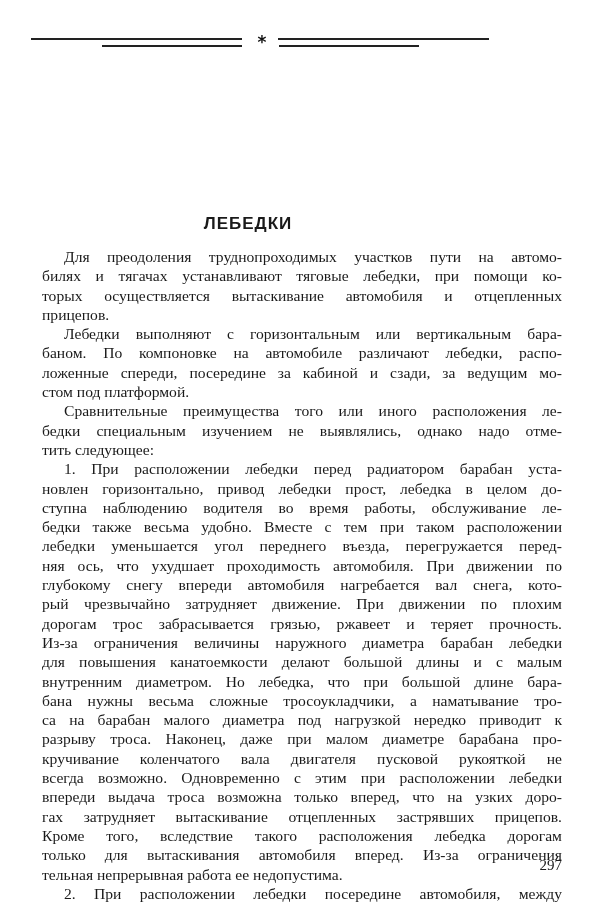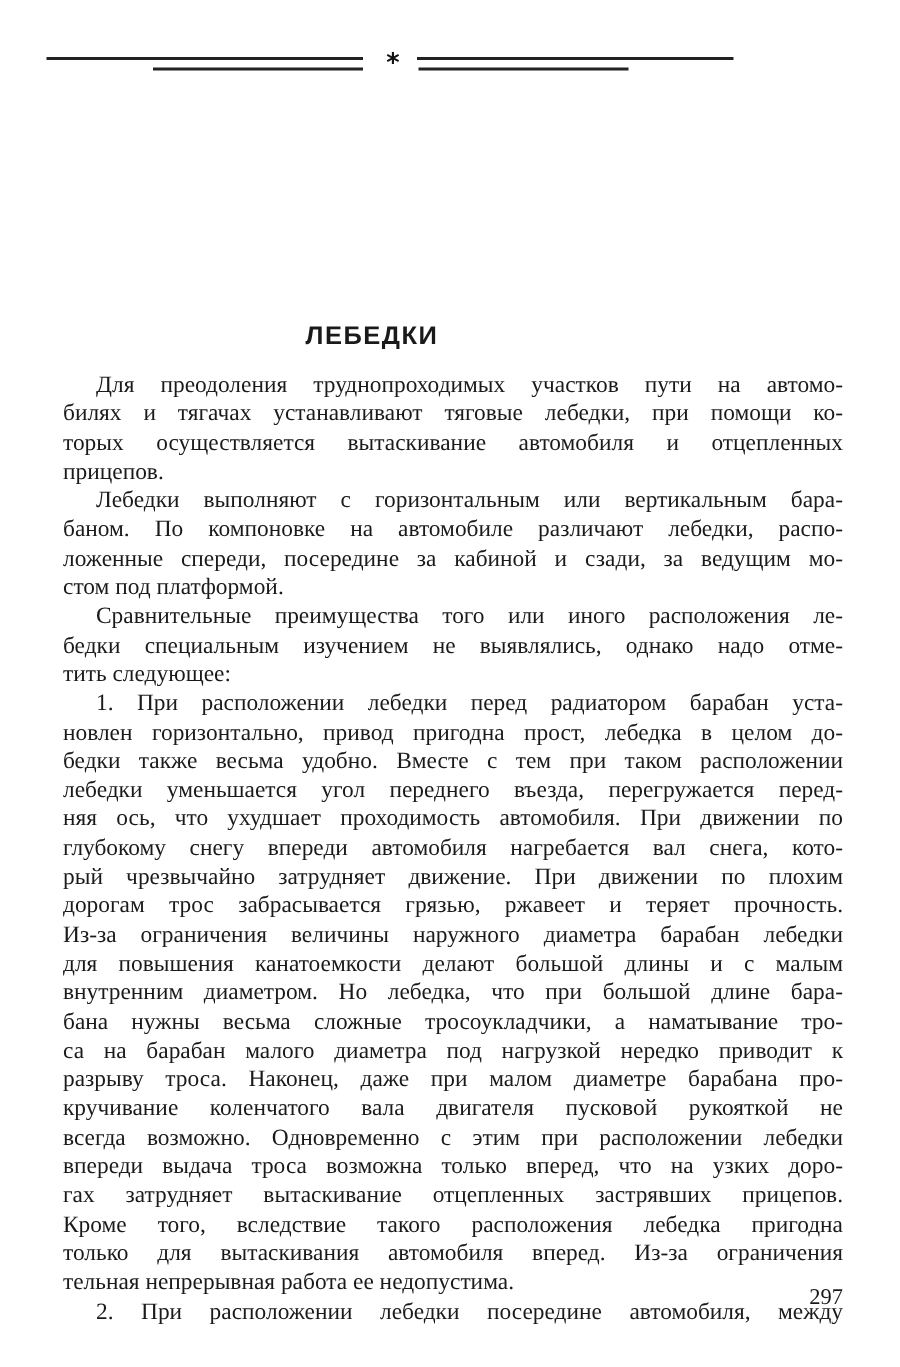--- a/index.html
+++ b/index.html
@@ -33,36 +33,37 @@
     <span class="line">торых осуществляется вытаскивание автомобиля и отцепленных</span>
     <span class="line last">прицепов.</span>
     <span class="line indent">Лебедки выполняют с горизонтальным или вертикальным бара-</span>
     <span class="line">баном. По компоновке на автомобиле различают лебедки, распо-</span>
     <span class="line">ложенные спереди, посередине за кабиной и сзади, за ведущим мо-</span>
     <span class="line last">стом под платформой.</span>
     <span class="line indent">Сравнительные преимущества того или иного расположения ле-</span>
     <span class="line">бедки специальным изучением не выявлялись, однако надо отме-</span>
     <span class="line last">тить следующее:</span>
     <span class="line indent">1. При расположении лебедки перед радиатором барабан уста-</span>
-    <span class="line">новлен горизонтально, привод пригодна прост, лебедка в целом до-</span>
+    <span class="line">новлен горизонтально, привод лебедки прост, лебедка в целом до-</span>
+    <span class="line">ступна наблюдению водителя во время работы, обслуживание ле-</span>
     <span class="line">бедки также весьма удобно. Вместе с тем при таком расположении</span>
     <span class="line">лебедки уменьшается угол переднего въезда, перегружается перед-</span>
     <span class="line">няя ось, что ухудшает проходимость автомобиля. При движении по</span>
     <span class="line">глубокому снегу впереди автомобиля нагребается вал снега, кото-</span>
     <span class="line">рый чрезвычайно затрудняет движение. При движении по плохим</span>
     <span class="line">дорогам трос забрасывается грязью, ржавеет и теряет прочность.</span>
     <span class="line">Из-за ограничения величины наружного диаметра барабан лебедки</span>
     <span class="line">для повышения канатоемкости делают большой длины и с малым</span>
     <span class="line">внутренним диаметром. Но лебедка, что при большой длине бара-</span>
     <span class="line">бана нужны весьма сложные тросоукладчики, а наматывание тро-</span>
     <span class="line">са на барабан малого диаметра под нагрузкой нередко приводит к</span>
     <span class="line">разрыву троса. Наконец, даже при малом диаметре барабана про-</span>
     <span class="line">кручивание коленчатого вала двигателя пусковой рукояткой не</span>
     <span class="line">всегда возможно. Одновременно с этим при расположении лебедки</span>
     <span class="line">впереди выдача троса возможна только вперед, что на узких доро-</span>
     <span class="line">гах затрудняет вытаскивание отцепленных застрявших прицепов.</span>
-    <span class="line">Кроме того, вследствие такого расположения лебедка пригодна</span>
+    <span class="line">Кроме того, вследствие такого расположения лебедка дорогам</span>
     <span class="line">только для вытаскивания автомобиля вперед. Из-за ограничения</span>
     <span class="line last">тельная непрерывная работа ее недопустима.</span>
     <span class="line indent">2. При расположении лебедки посередине автомобиля, между</span>
   </div>
 
 <div class="page-num">297</div>
 
 </body></html>

